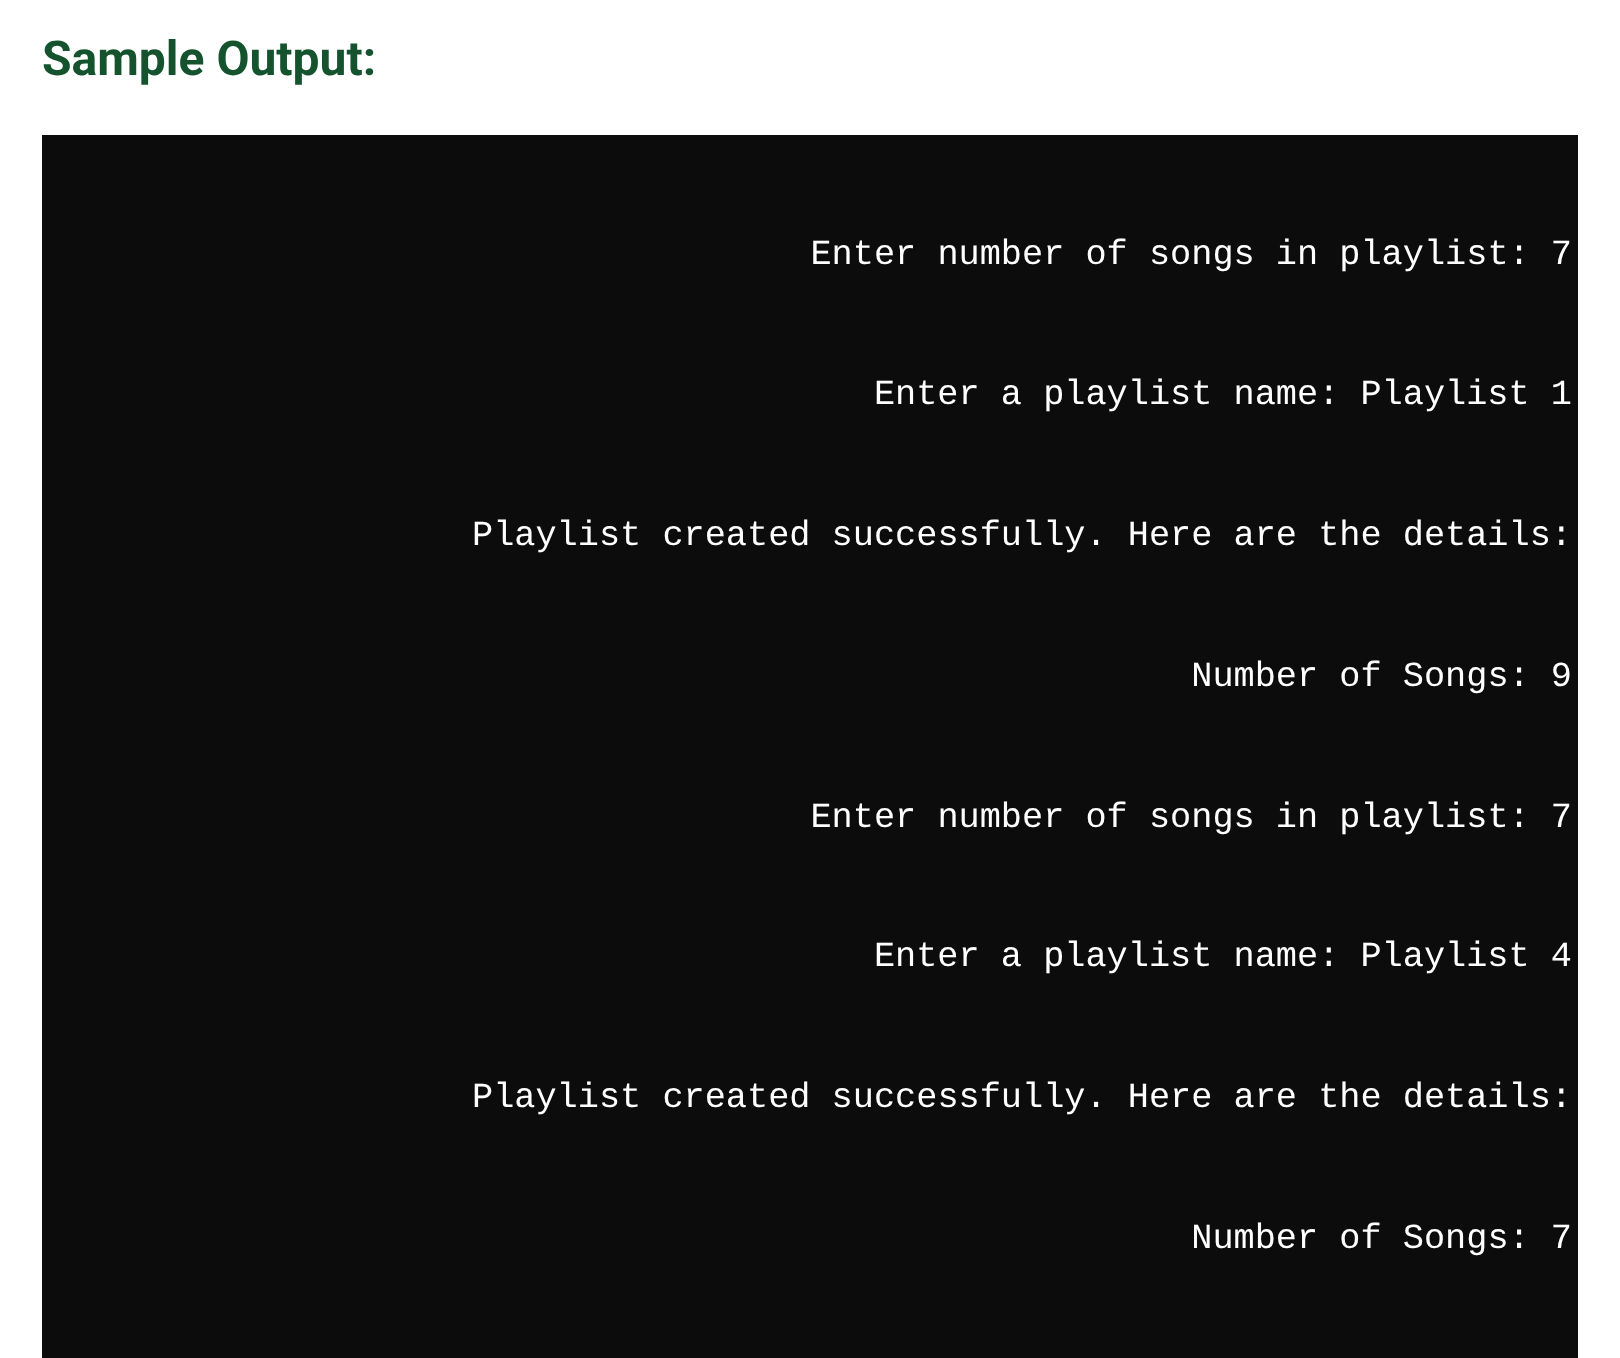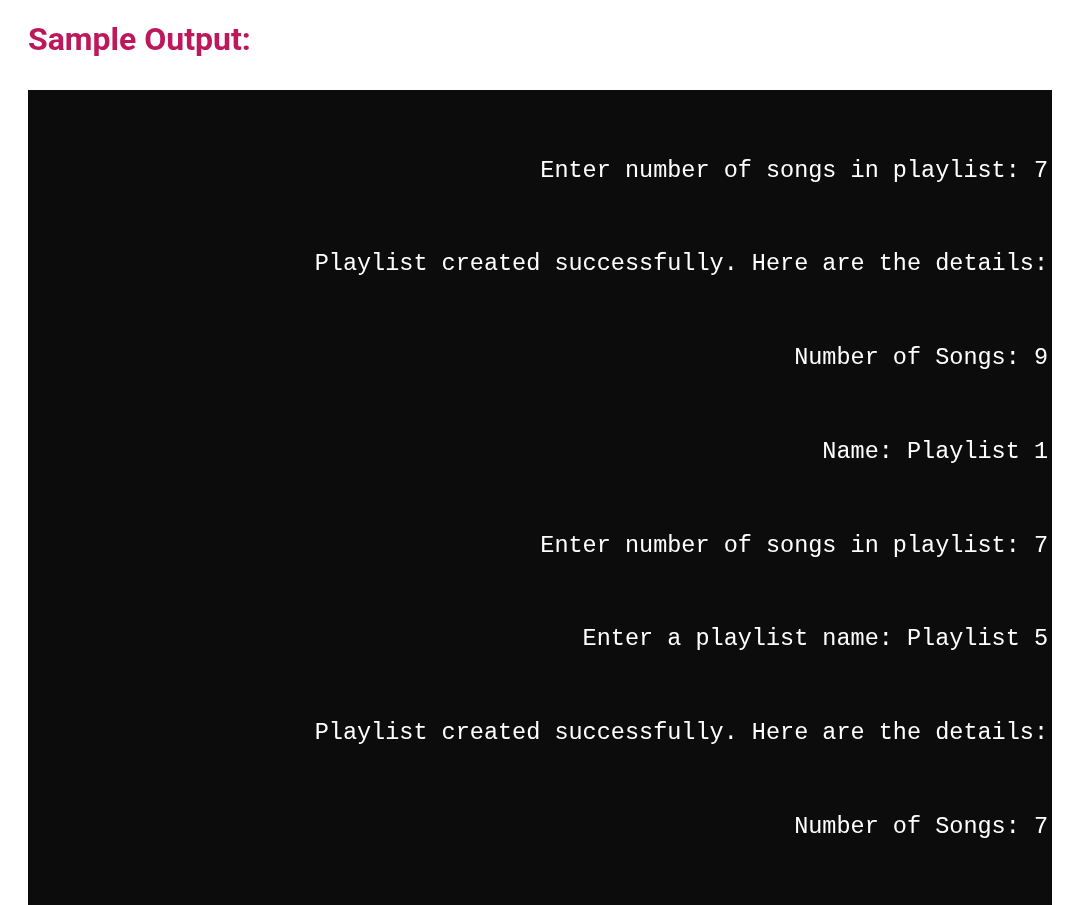--- a/index.html
+++ b/index.html
@@ -9,21 +9,21 @@
     }
     body {
       background: #ffffff;
       font-family: -apple-system, BlinkMacSystemFont, "Segoe UI", Roboto, Helvetica, Arial, sans-serif;
       padding: 20px 28px;
       width: 1080px;
     }
     .heading {
       font-size: 32px;
       font-weight: 700;
-      color: #be185d;
+      color: #14532d;
       margin-bottom: 32px;
     }
     .terminal {
       background: #0c0c0c;
       color: #ffffff;
       font-family: "Consolas", "Courier New", monospace;
       font-size: 23.5px;
       line-height: 1.33;
       padding: 2px 4px;
       white-space: pre;
@@ -34,25 +34,25 @@
       text-align: right;
     }
   </style>
 </head>
 <body>
 
 <h2 class="heading">Sample Output:</h2>
 
 <div class="terminal">
   <span class="terminal-line">Enter number of songs in playlist: 7</span>
+  <span class="terminal-line">Enter a playlist name: Playlist 1</span>
   <span class="terminal-line">Playlist created successfully. Here are the details:</span>
   <span class="terminal-line">Number of Songs: 9</span>
-  <span class="terminal-line">Name: Playlist 1</span>
   <span class="terminal-line">Enter number of songs in playlist: 7</span>
-  <span class="terminal-line">Enter a playlist name: Playlist 5</span>
+  <span class="terminal-line">Enter a playlist name: Playlist 4</span>
   <span class="terminal-line">Playlist created successfully. Here are the details:</span>
   <span class="terminal-line">Number of Songs: 7</span>
   
   
   
   
   
   
   
   

